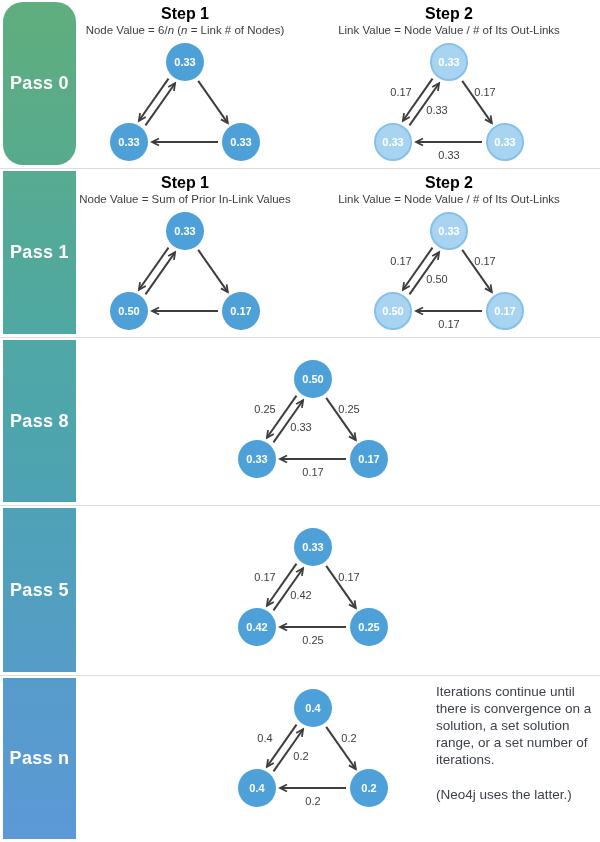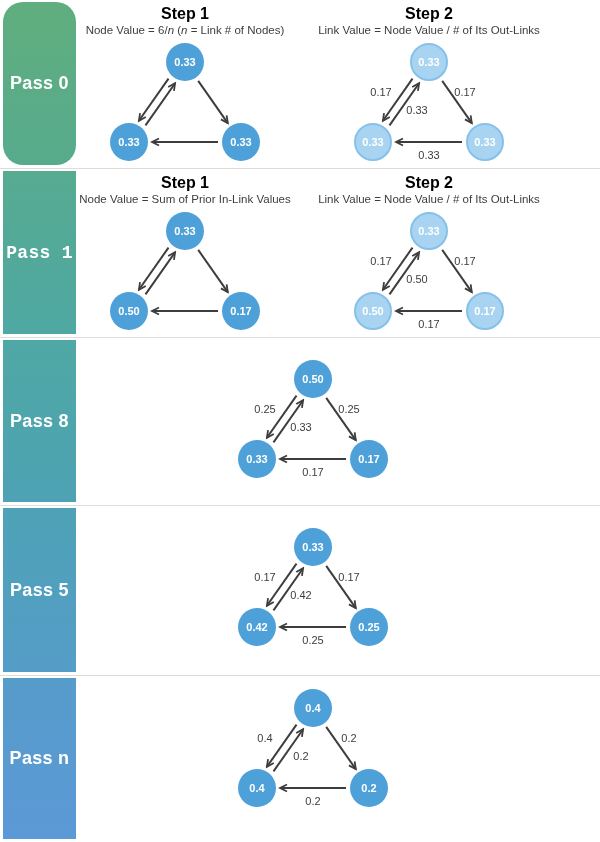--- a/index.html
+++ b/index.html
@@ -8,27 +8,27 @@
   .row{position:relative;width:600px;box-sizing:border-box;border-bottom:1px solid #dcdcdc;}
   .row0{height:169px;}
   .row1{height:169px;}
   .row2{height:168px;}
   .row3{height:170px;}
   .rown{height:166px;border-bottom:none;}
   .band{position:absolute;left:3px;top:2px;bottom:3px;width:73px;
         display:flex;align-items:center;justify-content:center;
         color:#ffffff;font-weight:700;font-size:18px;letter-spacing:.3px;}
   .band-p0{background:linear-gradient(#60ae7e,#57ab8d);border-radius:20px;}
-  .band-p1{background:linear-gradient(#56ab90,#4fa8a3);font-family:Liberation Mono, monospace;}
+  .band-p1{background:linear-gradient(#56ab90,#4fa8a3);}
   .band-p2{background:linear-gradient(#4fa8a4,#4ea2b4);}
   .band-p3{background:linear-gradient(#4ea2b6,#559dc8);}
   .band-pn{background:linear-gradient(#569cca,#5c99d7);}
   .col{position:absolute;top:0;width:230px;text-align:center;}
   .col-left{left:70px;}
-  .col-right{left:314px;}
+  .col-right{left:334px;}
   .step-h{margin-top:4px;font-size:16px;font-weight:700;color:#000000;line-height:19px;}
   .step-sub{font-size:11.5px;color:#3d3d3d;white-space:nowrap;line-height:14px;}
   .diagram{position:absolute;width:230px;height:158px;left:0;top:30px;}
   .diagram.lone{left:198px;top:9px;}
   .rown .diagram.lone{top:0;}
   .arrows{position:absolute;left:0;top:0;}
   .node{position:absolute;width:38px;height:38px;border-radius:50%;box-sizing:border-box;
         display:flex;align-items:center;justify-content:center;
         color:#ffffff;font-weight:700;font-size:11px;background:#4da0d8;}
   .node.light{background:#a9d4f1;border:2px solid #85c1e8;}
@@ -225,14 +225,18 @@
       <div class="node n-top">0.4</div>
       <div class="node n-bl">0.4</div>
       <div class="node n-br">0.2</div>
       <div class="elabel el-left">0.4</div>
       <div class="elabel el-inner">0.2</div>
       <div class="elabel el-right">0.2</div>
       <div class="elabel el-bottom">0.2</div>
     </div>
   </div>
 
+  <div class="note">
+    <p>Iterations continue until there is convergence on a solution, a set solution range, or a set number of iterations.</p>
+    <p>(Neo4j uses the latter.)</p>
+  </div>
 
 </div>
 
 </body></html>

